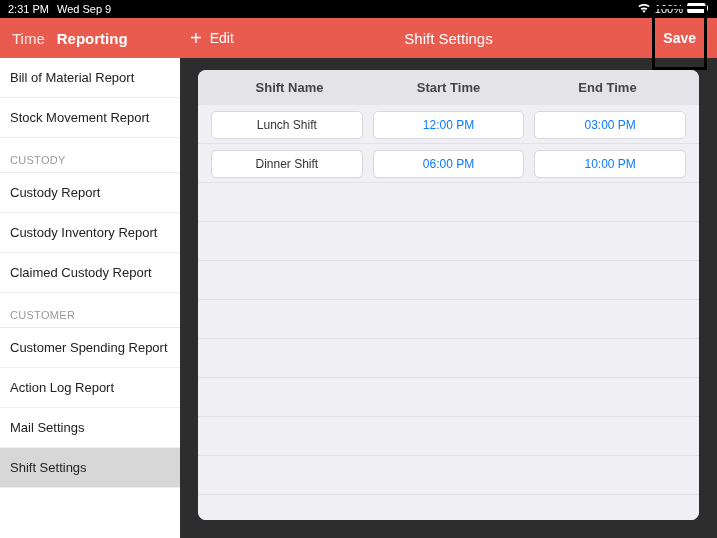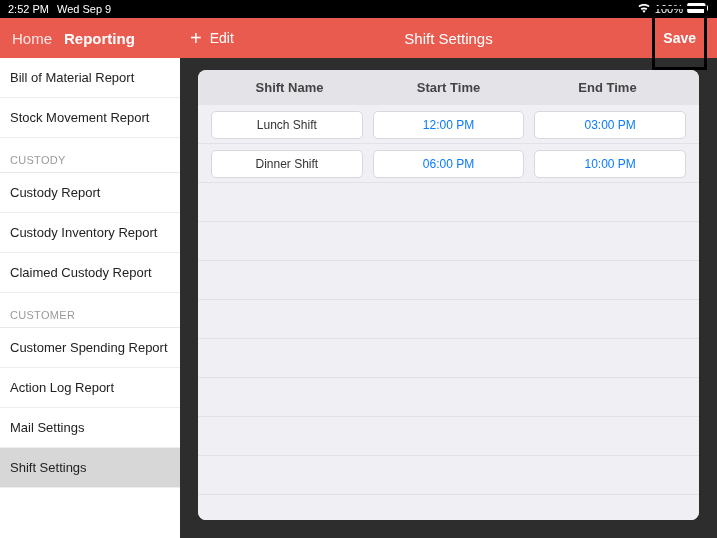--- a/index.html
+++ b/index.html
@@ -193,21 +193,21 @@
     }
     .cell-input.time {
       color: #0a7aff;
     }
   </style>
 </head>
 <body>
 
 <div class="status-bar">
   <div class="status-left">
-    <span>2:52 PM</span>
+    <span>2:31 PM</span>
     <span>Wed Sep 9</span>
   </div>
   <div class="status-right">
     <span>
       <svg class="wifi-icon" viewBox="0 0 24 18" fill="#fff">
           <path d="M12 18l-3-4c1.8-1.4 4.2-1.4 6 0l-3 4zm-6-8c3.3-2.7 8.7-2.7 12 0l-2 2.6c-2.2-1.8-5.8-1.8-8 0L6 10zm-4-5c5.5-4.5 14.5-4.5 20 0l-2 2.6c-4.4-3.6-11.6-3.6-16 0L2 5z"></path>
         </svg>
     </span>
     <span>100%</span>
     <span>
@@ -215,21 +215,21 @@
           <rect x="0" y="0" width="22" height="12" rx="2" fill="#fff"></rect>
           <rect x="23" y="3" width="2" height="6" rx="1" fill="#fff"></rect>
         </svg>
     </span>
   </div>
 </div>
 
 <div class="main">
   <div class="sidebar">
     <div class="sidebar-header">
-      <span class="home-link">Home</span>
+      <span class="home-link">Time</span>
       <span class="reporting-label">Reporting</span>
     </div>
     <div class="sidebar-body" id="sidebar-body">
     <div class="sidebar-item">Bill of Material Report</div>
         <div class="sidebar-item">Stock Movement Report</div>
         <div class="sidebar-section-header">CUSTODY</div>
         <div class="sidebar-item">Custody Report</div>
         <div class="sidebar-item">Custody Inventory Report</div>
         <div class="sidebar-item">Claimed Custody Report</div>
         <div class="sidebar-section-header">CUSTOMER</div>

